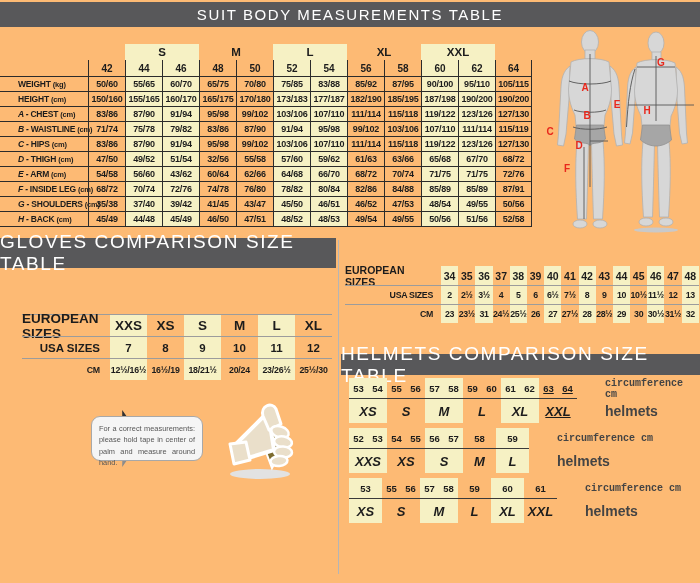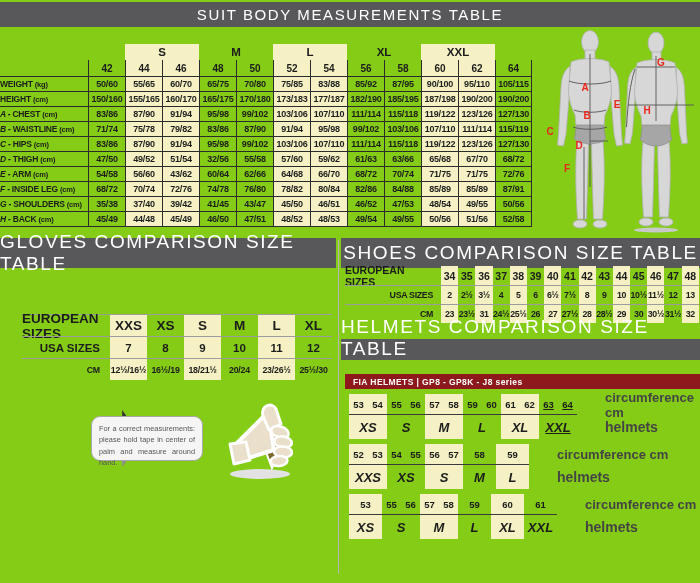--- a/index.html
+++ b/index.html
@@ -1,37 +1,37 @@
 <!DOCTYPE html>
 <html><head>
 <meta charset="utf-8">
 <style>
   html,body{margin:0;padding:0;background:#fff;}
   body{width:700px;height:583px;position:relative;font-family:"Liberation Sans",sans-serif;color:#1c1c1c;}
-  .page{position:absolute;inset:0;overflow:hidden;background:#84cc16;}
+  .page{position:absolute;inset:0;overflow:hidden;background:#fdba74;}
 
   
   .bar{position:absolute;background:#58585a;color:#fff;display:flex;align-items:center;justify-content:center;
        font-size:19px;letter-spacing:1.6px;font-weight:400;}
   #topBar{left:0;top:2px;width:700px;height:25px;font-size:15px;}
   #glovesBar{left:0;top:238px;width:336px;height:30px;}
   #shoesBar{left:341px;top:238px;width:359px;height:30px;}
-  #helmetsBar{left:341px;top:339px;width:359px;height:21px;align-items:flex-end;}
+  #helmetsBar{left:341px;top:354px;width:359px;height:21px;}
 
   
   #suitTable{position:absolute;left:0;top:44px;display:grid;
     grid-template-columns:88px repeat(12,37px);
     grid-template-rows:16px 17px repeat(10,15px);}
   .sc{display:flex;align-items:center;justify-content:center;box-sizing:border-box;}
   .sc.hl{background:#f6f1c4;}
   .grp{font-weight:bold;font-size:11.5px;}
   .size{font-weight:bold;font-size:10px;border-left:1px solid #2b2b2b;border-bottom:1px solid #2b2b2b;}
   .slab{border-bottom:1px solid #2b2b2b;}
   .val{font-weight:bold;font-size:9px;letter-spacing:-0.2px;border-left:1px solid #2b2b2b;border-bottom:1px solid #2b2b2b;}
-  .rlab{justify-content:flex-start;padding-left:0;font-weight:bold;font-size:8.5px;letter-spacing:-0.2px;
+  .rlab{justify-content:flex-start;padding-left:18px;font-weight:bold;font-size:8.5px;letter-spacing:-0.2px;
         border-bottom:1px solid #2b2b2b;white-space:nowrap;}
   .rlab .let{font-style:italic;margin-right:2px;}
   .rlab .unit{font-size:7.5px;margin-left:2px;}
   .r{border-right:1px solid #2b2b2b;}
 
   
   #mannequin{position:absolute;left:533px;top:29px;width:167px;height:206px;}
   .body,.limb{fill:#d7d7d7;stroke:#b1b1b1;stroke-width:.8;}
   .shorts{fill:#a6a6a6;stroke:#929292;stroke-width:.8;}
   .mline{stroke:#555;stroke-width:.9;fill:none;}
@@ -78,21 +78,21 @@
     padding-left:8px;box-sizing:border-box;font-size:8.5px;font-weight:bold;letter-spacing:.4px;margin-bottom:5px;}
   .htable{display:flex;margin:4px 0 5px 4px;}
   .hgroups{display:flex;}
   .hgroup{display:flex;flex-direction:column;box-sizing:border-box;}
   .hgroup.hl{background:#f6f1c4;}
   .hnums{display:flex;height:20px;border-bottom:1.2px solid #3a3a3a;}
   .hnum{flex:1;display:flex;align-items:center;justify-content:center;font-size:9.5px;font-weight:bold;}
   .hsize{height:24px;display:flex;align-items:center;justify-content:center;
     font-size:13px;font-weight:bold;font-style:italic;}
   .hlabels{margin-left:28px;}
-  .hl1{height:21px;display:flex;align-items:center;font-size:13px;font-weight:bold;color:#444;}
+  .hl1{height:21px;display:flex;align-items:center;font-size:10px;font-weight:bold;color:#444;font-family:Liberation Mono, monospace;}
   .hl2{height:24px;display:flex;align-items:center;font-size:14px;font-weight:bold;color:#444;}
 </style>
 </head>
 <body>
 
 <div class="page">
 
   <div class="bar" id="topBar">
     <span>SUIT BODY MEASUREMENTS TABLE</span>
   </div>
@@ -296,23 +296,20 @@
       <text class="mletter" x="128" y="37">G</text>
       <text class="mletter" x="84" y="79">E</text>
       <text class="mletter" x="114" y="85">H</text>
     </g>
   </svg>
 
   <div class="bar" id="glovesBar">
     <span>GLOVES COMPARISON SIZE TABLE</span>
   </div>
 
-  <div class="bar" id="shoesBar">
-    <span>SHOES COMPARISON SIZE TABLE</span>
-  </div>
 
   <div id="divider"></div>
 
   <div id="glovesTable">
       <div class="gc glabel row0">EUROPEAN SIZES</div>
       <div class="gc row0 hl">XXS</div>
       <div class="gc row0">XS</div>
       <div class="gc row0 hl">S</div>
       <div class="gc row0">M</div>
       <div class="gc row0 hl">L</div>
@@ -400,23 +397,20 @@
       <div class="shc row2 hl">30½</div>
       <div class="shc row2">31½</div>
       <div class="shc row2 hl">32</div>
     </div>
 
   <div class="bar" id="helmetsBar">
     <span>HELMETS COMPARISON SIZE TABLE</span>
   </div>
 
   <div id="helmetSections">
-      <div class="red-bar">
-        <span>FIA HELMETS | GP8 - GP8K - J8 series</span>
-      </div>
       <div class="htable">
         <div class="hgroups">
           <div class="hgroup hl" style="width: 38px;">
             <div class="hnums">
               <span class="hnum">53</span>
               <span class="hnum">54</span>
             </div>
             <div class="hsize">XS</div>
           </div>
           <div class="hgroup" style="width: 38px;">

